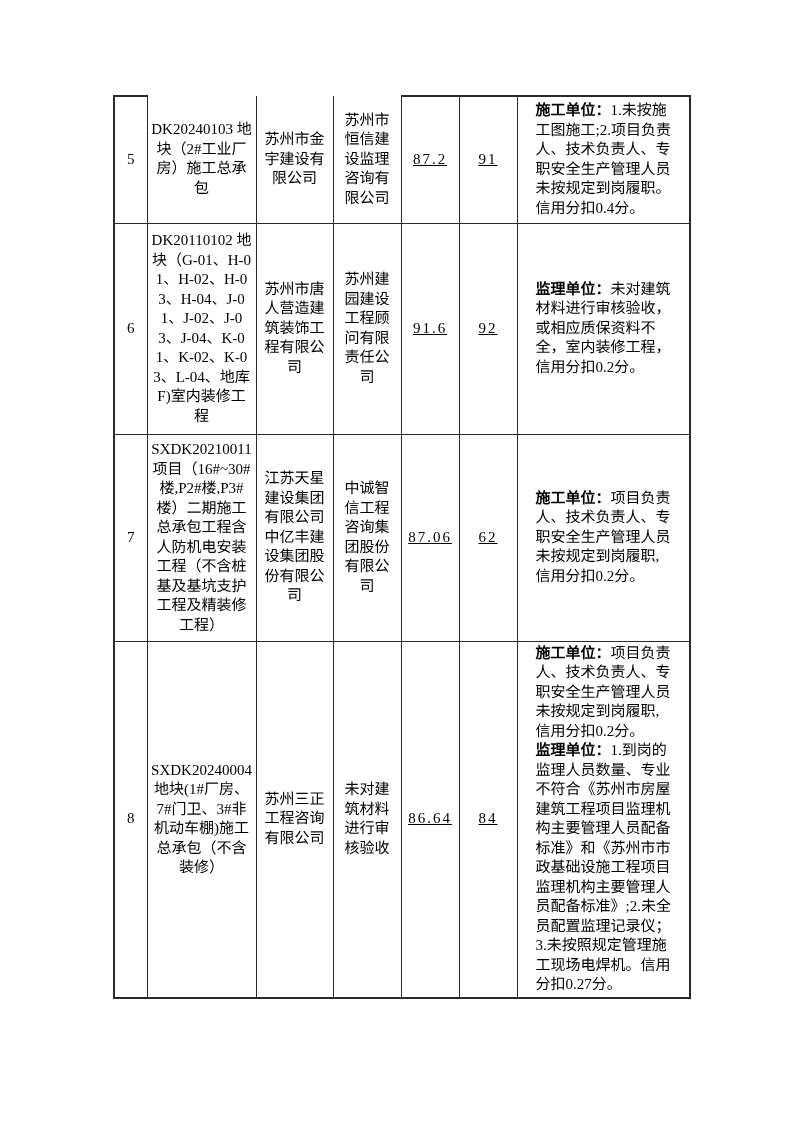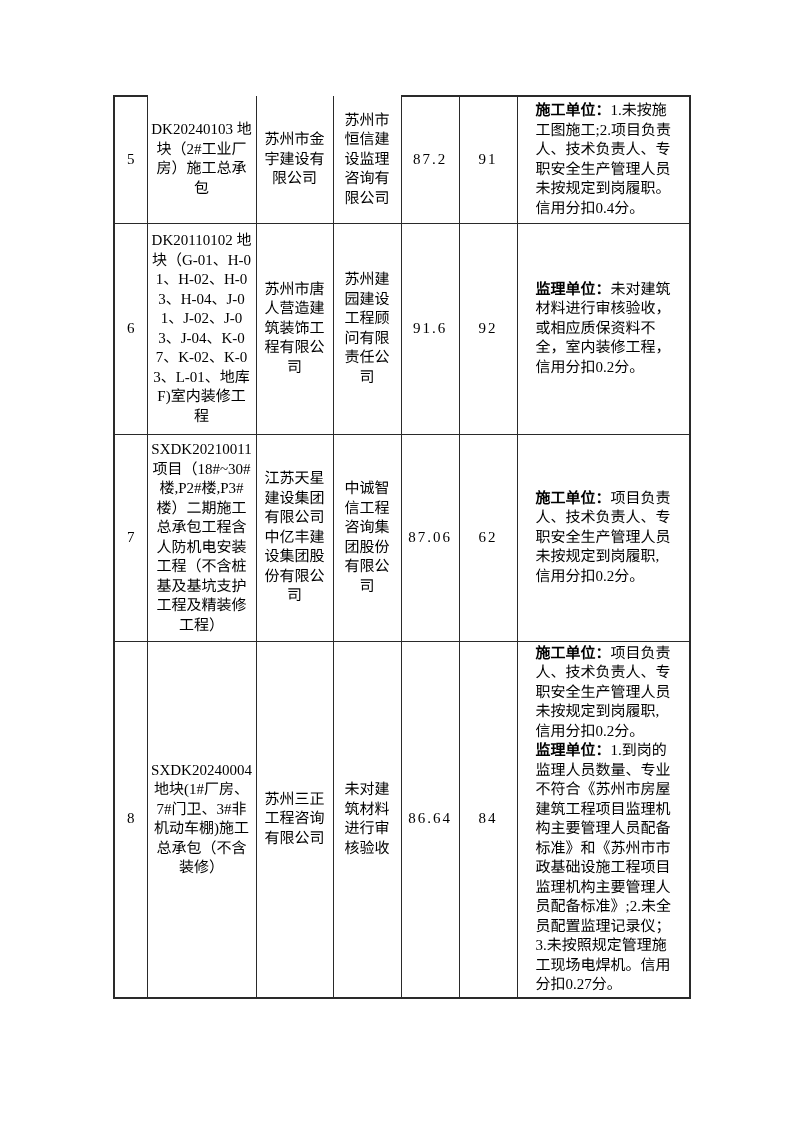--- a/index.html
+++ b/index.html
@@ -55,21 +55,21 @@
   td.c0{border-left:2px solid var(--line);}
   td.c6{border-right:2px solid var(--line);}
   tr.last td{border-bottom:2px solid var(--line);}
   tr.first td{border-top:2px solid var(--line);}
   
   tr.first td.c1,
   tr.first td.c2,
   tr.first td.c3{border-top:none;}
 
   td.c3{padding:2px 11px;}
-  td.c4,td.c5{letter-spacing:2px;}
+  td.c4,td.c5{letter-spacing:2px;text-decoration:underline;}
   td.remarks{
     text-align:left;
     padding:2px 18px;
     vertical-align:middle;
   }
   td.remarks p{
     margin:0;
     text-align:left;
   }
   td.remarks b{font-weight:bold;}
@@ -95,32 +95,32 @@
           <td class="c2">苏州市金宇建设有限公司</td>
           <td class="c3">苏州市恒信建设监理咨询有限公司</td>
           <td class="c4">87.2</td>
           <td class="c5">91</td>
           <td class="c6 remarks">
             <p><b>施工单位：</b><span>1.未按施工图施工;2.项目负责人、技术负责人、专职安全生产管理人员未按规定到岗履职。信用分扣0.4分。</span></p>
           </td>
         </tr>
         <tr class="r1">
           <td class="c0">6</td>
-          <td class="c1">DK20110102 地块（G-01、H-01、H-02、H-03、H-04、J-01、J-02、J-03、J-04、K-07、K-02、K-03、L-01、地库 F)室内装修工程</td>
+          <td class="c1">DK20110102 地块（G-01、H-01、H-02、H-03、H-04、J-01、J-02、J-03、J-04、K-01、K-02、K-03、L-04、地库 F)室内装修工程</td>
           <td class="c2">苏州市唐人营造建筑装饰工程有限公司</td>
           <td class="c3">苏州建园建设工程顾问有限责任公司</td>
           <td class="c4">91.6</td>
           <td class="c5">92</td>
           <td class="c6 remarks">
             <p><b>监理单位：</b><span>未对建筑材料进行审核验收，或相应质保资料不全，室内装修工程，信用分扣0.2分。</span></p>
           </td>
         </tr>
         <tr class="r2">
           <td class="c0">7</td>
-          <td class="c1">SXDK20210011 项目（18#~30#楼,P2#楼,P3#楼）二期施工总承包工程含人防机电安装工程（不含桩基及基坑支护工程及精装修工程）</td>
+          <td class="c1">SXDK20210011 项目（16#~30#楼,P2#楼,P3#楼）二期施工总承包工程含人防机电安装工程（不含桩基及基坑支护工程及精装修工程）</td>
           <td class="c2">江苏天星建设集团有限公司中亿丰建设集团股份有限公司</td>
           <td class="c3">中诚智信工程咨询集团股份有限公司</td>
           <td class="c4">87.06</td>
           <td class="c5">62</td>
           <td class="c6 remarks">
             <p><b>施工单位：</b><span>项目负责人、技术负责人、专职安全生产管理人员未按规定到岗履职,信用分扣0.2分。</span></p>
           </td>
         </tr>
         <tr class="r3 last">
           <td class="c0">8</td>

